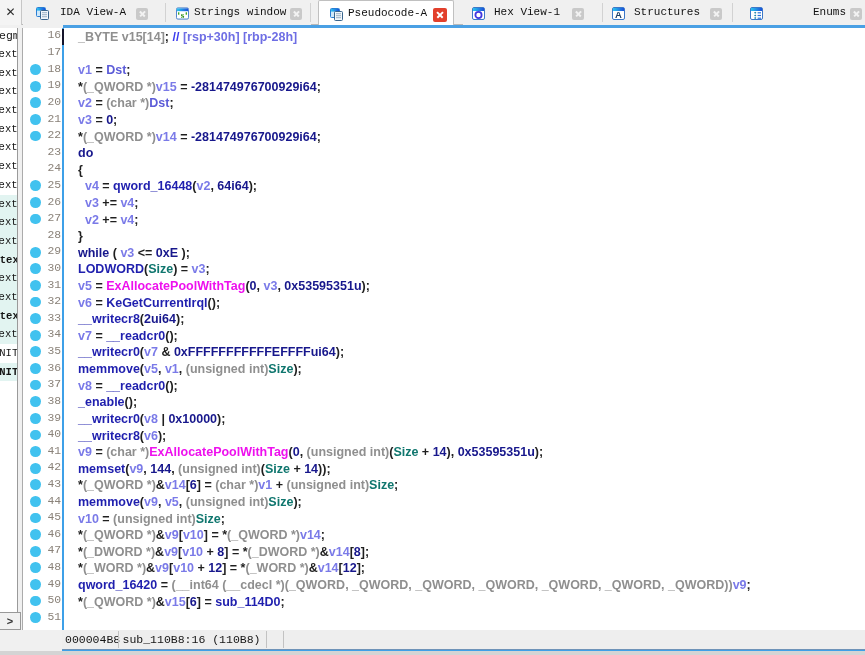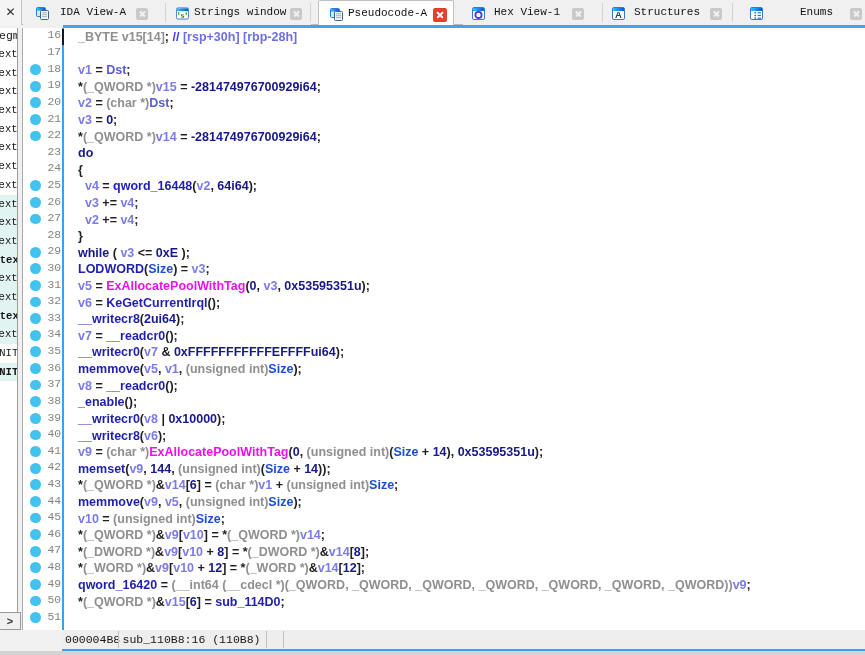--- a/index.html
+++ b/index.html
@@ -45,21 +45,21 @@
 #caret {position:absolute;left:61.6px;top:29px;width:2.8px;height:16px;background:#14142a;z-index:5;}
 #code {position:absolute;left:64px;top:28.9px;width:801px;}
 .cl {height:16.62px;padding-left:14px;font-family:Liberation Sans, sans-serif;
  font-weight:bold;font-size:12.5px;line-height:16.62px;white-space:pre;}
 .cl i {font-style:normal;}
 i.g {color:#8f8f8f;}
 i.k {color:#17178c;}
 i.f {color:#1f1fae;}
 i.m {color:#ee10ee;}
 i.v {color:#7a7ae8;}
-i.s {color:#1d4ed8;}
+i.s {color:#0f766e;}
 i.s2 {color:#5c5cd8;}
 i.p {color:#1f1f1f;}
 i.c1 {color:#3b3bee;}
 i.c2 {color:#6e6ee4;}
 
 #status {position:absolute;left:62px;top:630px;width:803px;height:19px;background:#eeeeee;}
 .scell {position:absolute;top:0;height:19px;font-family:"Liberation Mono",monospace;
  font-size:11.5px;color:#141414;line-height:19px;white-space:pre;}
 .ssep {position:absolute;top:1px;width:1px;height:17px;background:#c2c2c2;}
 #bluebottom {position:absolute;left:62px;top:649px;width:803px;height:2.5px;background:#3da0e8;border-top:0.5px solid #6f93b8;}
@@ -144,21 +144,21 @@
  <svg class="ticon" style="left:17px;" width="13" height="13" viewBox="0 0 13 13">
   <rect x="0.5" y="0.5" width="12" height="12" rx="1.5" fill="#fff" stroke="#3c78c8"></rect>
   <rect x="1" y="1" width="11" height="3" fill="url(#tg)"></rect>
   <path d="M4 5.7 L5.2 4.7 L6.4 5.7 L5.2 6.7 Z" fill="#1681a8"></path>
   <path d="M4 8.4 L5.2 7.4 L6.4 8.4 L5.2 9.4 Z" fill="#1681a8"></path>
   <path d="M4 11.1 L5.2 10.1 L6.4 11.1 L5.2 12.1 Z" fill="#1681a8"></path>
   <rect x="7.6" y="5.2" width="3.4" height="1.2" fill="#2a72d8"></rect>
   <rect x="7.6" y="7.9" width="3.4" height="1.2" fill="#2a72d8"></rect>
   <rect x="7.6" y="10.6" width="3.4" height="1.2" fill="#2a72d8"></rect>
  </svg>
- <span class="tlabel" style="left:39px;padding-left:28px;">Enums</span>
+ <span class="tlabel" style="left:52px;padding-left:28px;">Enums</span>
  <b class="tclose" style="left:117px;"></b>
 </div>
 </div>
 <div id="blueline"></div>
 
 <div id="gutterbg"></div>
 <div id="sliver">
 <div class="hdr">egm</div>
 <div class="srow"><span>.text</span></div>
 <div class="srow"><span>.text</span></div>

